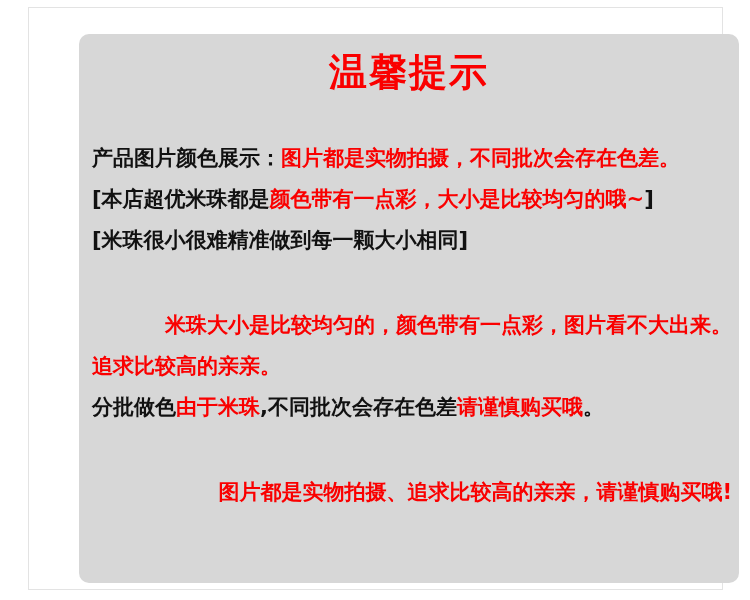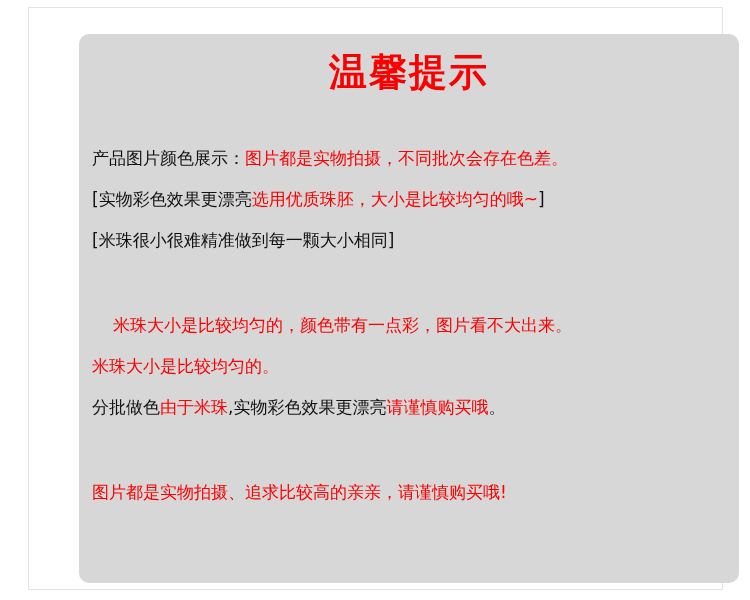--- a/index.html
+++ b/index.html
@@ -54,55 +54,56 @@
     line-height: 48px;
     white-space: nowrap;
   }
   #notice-body {
     position: absolute;
     left: 13px;
     top: 104px;
     width: 640px;
   }
   .notice-line {
-    font-size: 17px;
+    font-size: 21px;
     line-height: 41px;
     color: #111111;
     white-space: nowrap;
-    font-weight: normal;
+    font-weight: bold;
     letter-spacing: 0px;
   }
   .notice-line.indent {
     padding-left: 21px;
   }
   .notice-line.gap-before-lg {
     margin-top: 44px;
+    text-align: right;
   }
   .seg { }
   .seg.black { color: #111111; }
   .seg.red   { color: #fa0000; }
 </style>
 </head>
 <body>
 
 <div id="notice-page">
 
   <div id="outer-frame">
 
     <div id="notice-panel">
 
       <div id="notice-title">温馨提示</div>
 
       <div id="notice-body">
           <div class="notice-line"><span class="seg black">产品图片颜色展示：</span><span class="seg red">图片都是实物拍摄，不同批次会存在色差。</span></div>
-          <div class="notice-line"><span class="seg black">[实物彩色效果更漂亮</span><span class="seg red">选用优质珠胚，大小是比较均匀的哦~</span><span class="seg black">]</span></div>
+          <div class="notice-line"><span class="seg black">[本店超优米珠都是</span><span class="seg red">颜色带有一点彩，大小是比较均匀的哦~</span><span class="seg black">]</span></div>
           <div class="notice-line"><span class="seg black">[米珠很小很难精准做到每一颗大小相同]</span></div>
           <div class="notice-line indent gap-before-lg"><span class="seg red">米珠大小是比较均匀的，颜色带有一点彩，图片看不大出来。</span></div>
-          <div class="notice-line"><span class="seg red">米珠大小是比较均匀的。</span></div>
-          <div class="notice-line"><span class="seg black">分批做色</span><span class="seg red">由于米珠</span><span class="seg black">,实物彩色效果更漂亮</span><span class="seg red">请谨慎购买哦</span><span class="seg black">。</span></div>
+          <div class="notice-line"><span class="seg red">追求比较高的亲亲。</span></div>
+          <div class="notice-line"><span class="seg black">分批做色</span><span class="seg red">由于米珠</span><span class="seg black">,不同批次会存在色差</span><span class="seg red">请谨慎购买哦</span><span class="seg black">。</span></div>
           <div class="notice-line gap-before-lg"><span class="seg red">图片都是实物拍摄、追求比较高的亲亲，请谨慎购买哦!</span></div>
         </div>
 
     </div>
 
   </div>
 
 </div>
 
 </body></html>

